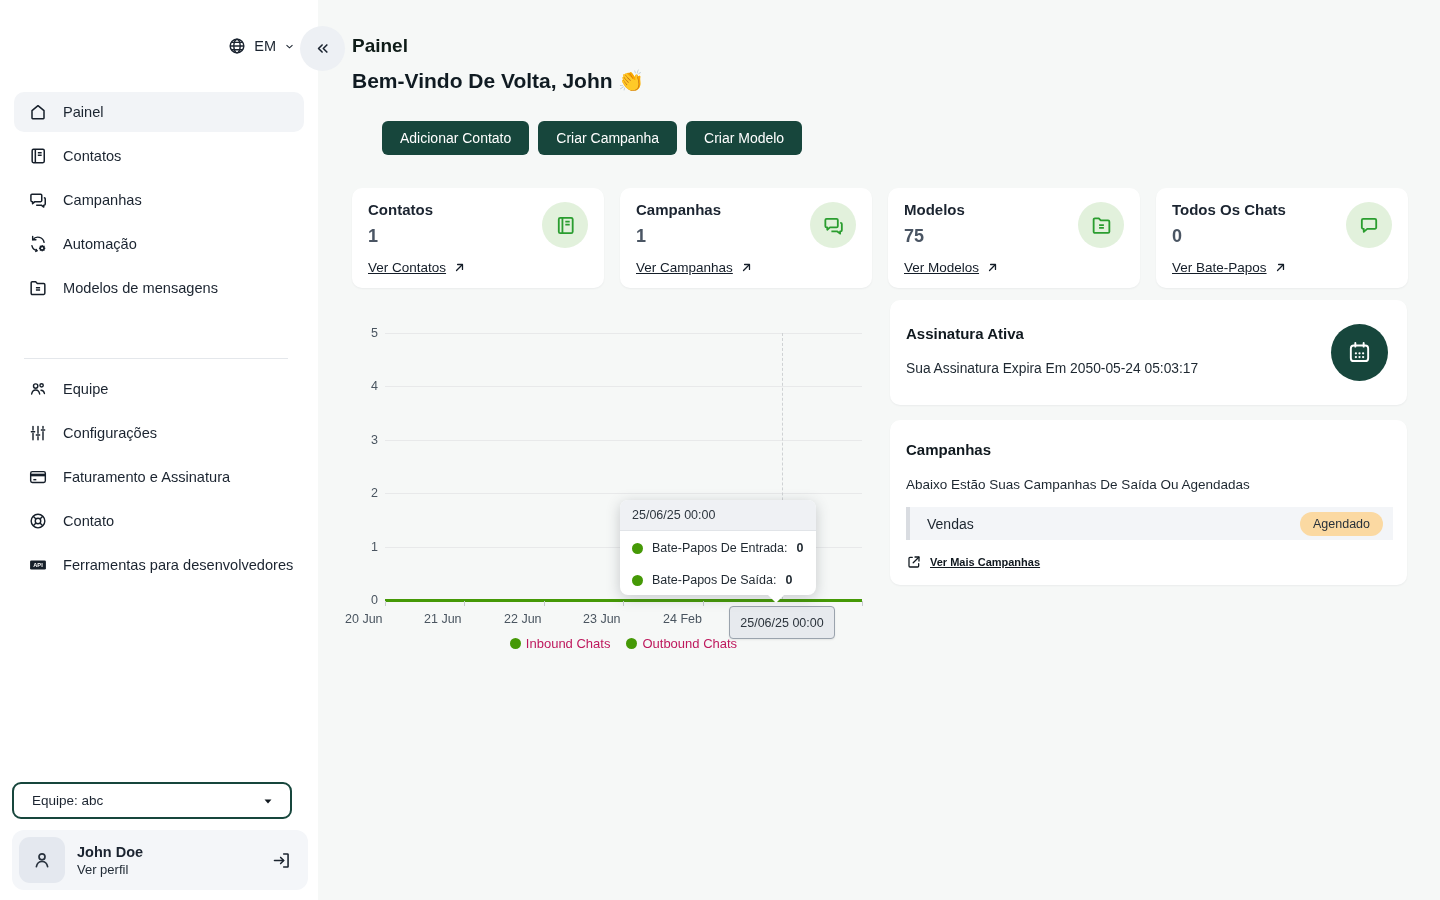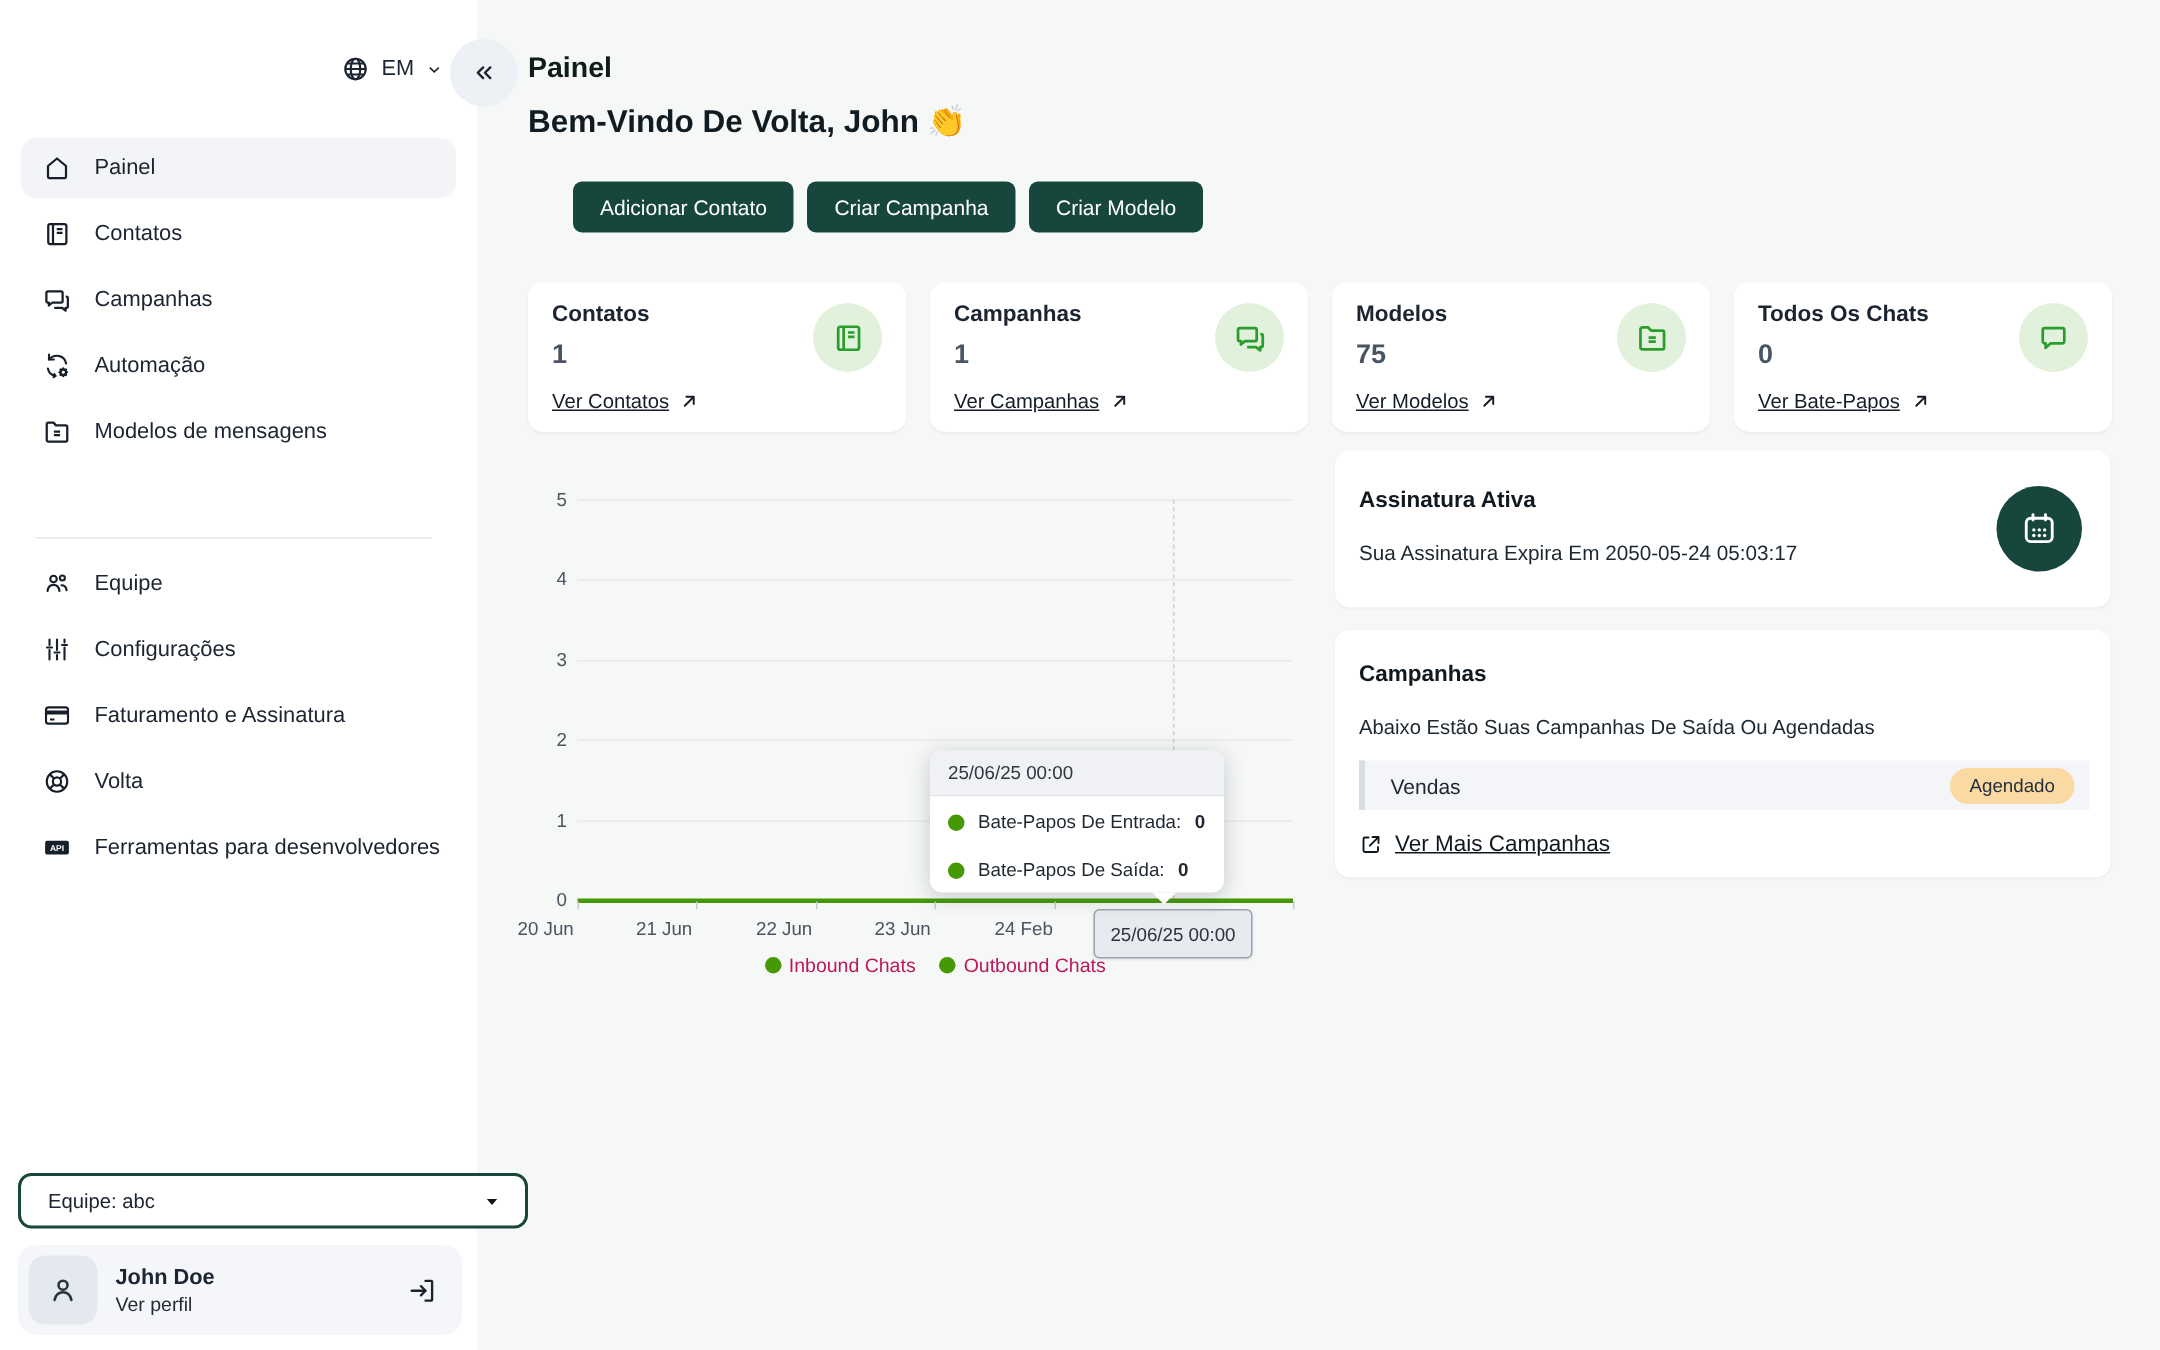--- a/index.html
+++ b/index.html
@@ -18,21 +18,21 @@
   .lang { position:absolute; top:36px; right:22px; display:flex; align-items:center; gap:7px; font-size:14.5px; font-weight:500; cursor:pointer; }
   .collapse-btn { position:absolute; left:300px; top:26px; width:45px; height:45px; border-radius:50%; background:#edf0f4; display:flex; align-items:center; justify-content:center; z-index:6; border:none; color:#1b2430; cursor:pointer; }
 
   .nav { position:absolute; left:14px; top:92px; width:290px; }
   .nav2 { top:369px; }
   .nav-item { display:flex; align-items:center; height:40px; margin-bottom:4px; padding-left:14px; gap:15px; border-radius:10px; font-size:14.6px; color:#1b2430; cursor:pointer; }
   .nav-item.active { background:#f2f4f7; }
   .nav-item .ico { width:20px; height:20px; color:#161f2a; }
   .sidebar-divider { position:absolute; left:24px; top:358px; width:264px; height:1px; background:#e4e7eb; }
 
-  .team-select { position:absolute; left:12px; top:782px; width:340px; height:37px; border:2px solid #17463C; border-radius:9px; background:#fff; display:flex; align-items:center; justify-content:space-between; padding:0 14px 0 18px; font-size:13.5px; cursor:pointer; }
+  .team-select { position:absolute; left:12px; top:782px; width:280px; height:37px; border:2px solid #17463C; border-radius:9px; background:#fff; display:flex; align-items:center; justify-content:space-between; padding:0 14px 0 18px; font-size:13.5px; cursor:pointer; }
   .user-card { position:absolute; left:12px; top:830px; width:296px; height:60px; background:#f4f6f9; border-radius:12px; display:flex; align-items:center; gap:12px; padding:0 16px 0 7px; }
   .avatar { width:46px; height:46px; border-radius:11px; background:#e4e8ef; display:flex; align-items:center; justify-content:center; color:#29323e; flex:none; }
   .user-name { font-size:14.5px; font-weight:700; line-height:1.3; }
   .user-sub { font-size:13px; color:#222c37; }
   .logout-btn { margin-left:auto; border:none; background:none; color:#1b2430; cursor:pointer; }
 
   
   .page-title { position:absolute; left:352px; top:35px; font-size:19px; font-weight:700; color:#0f1c18; }
   .welcome { position:absolute; left:352px; top:69px; font-size:21px; font-weight:700; color:#101b22; }
   .actions { position:absolute; left:352px; top:121px; display:flex; gap:9px;padding-left:30px; }
@@ -71,21 +71,21 @@
 
   
   .sub-card { position:absolute; left:890px; top:300px; width:517px; height:105px; background:#fff; border-radius:10px; box-shadow:0 1px 2px rgba(16,24,40,.05); padding:25px 16px; }
   .panel-title { font-size:15px; font-weight:700; color:#10191f; }
   .panel-sub { font-size:13.8px; margin-top:19px; color:#1d2730; }
   .sub-icon { position:absolute; right:19px; top:24px; width:57px; height:57px; border-radius:50%; background:#17463C; color:#fff; display:flex; align-items:center; justify-content:center; }
 
   .camp-card { position:absolute; left:890px; top:420px; width:517px; height:165px; background:#fff; border-radius:10px; box-shadow:0 1px 2px rgba(16,24,40,.05); padding:21px 14px 0 16px; }
   .camp-row { margin-top:15px; height:33px; background:#f3f5f8; border-left:4px solid #d9dce1; display:flex; align-items:center; justify-content:space-between; padding:0 10px 0 17px; font-size:14px; color:#1d2630; }
   .badge { background:#FBD9A2; border-radius:13px; padding:5px 13px; font-size:12.5px; color:#27303a; }
-  .camp-link { margin-top:14px; display:flex; align-items:center; gap:8px; font-size:15px; font-weight:400; cursor:pointer; color:#10181f; }
+  .camp-link { margin-top:14px; display:flex; align-items:center; gap:8px; font-size:11px; font-weight:700; cursor:pointer; color:#10181f; }
   .camp-link .txt { text-decoration:underline; }
 </style>
 </head>
 <body>
 
 <aside class="sidebar">
 
   <div class="lang">
     <span class="ico">
       <svg width="20" height="20" viewBox="0 0 24 24" fill="none" stroke="currentColor" stroke-width="1.7">
@@ -188,21 +188,21 @@
       <span>Faturamento e Assinatura</span>
     </div>
     <div class="nav-item">
       <span class="ico">
           <svg width="20" height="20" viewBox="0 0 24 24" fill="none" stroke="currentColor" stroke-width="1.7">
             <circle cx="12" cy="12" r="8.2"></circle>
             <circle cx="12" cy="12" r="3.3"></circle>
             <path d="M6.3 6.3l3.3 3.3M17.7 6.3l-3.3 3.3M6.3 17.7l3.3-3.3M17.7 17.7l-3.3-3.3"></path>
           </svg>
         </span>
-      <span>Volta</span>
+      <span>Contato</span>
     </div>
     <div class="nav-item">
       <span class="ico">
           <svg width="20" height="20" viewBox="0 0 24 24">
             <rect x="2.5" y="6.5" width="19" height="11" rx="1.6" fill="currentColor"></rect>
             <text x="12" y="14.9" text-anchor="middle" font-size="6.8" font-weight="bold" fill="#ffffff" font-family="inherit">API</text>
           </svg>
         </span>
       <span>Ferramentas para desenvolvedores</span>
     </div>

